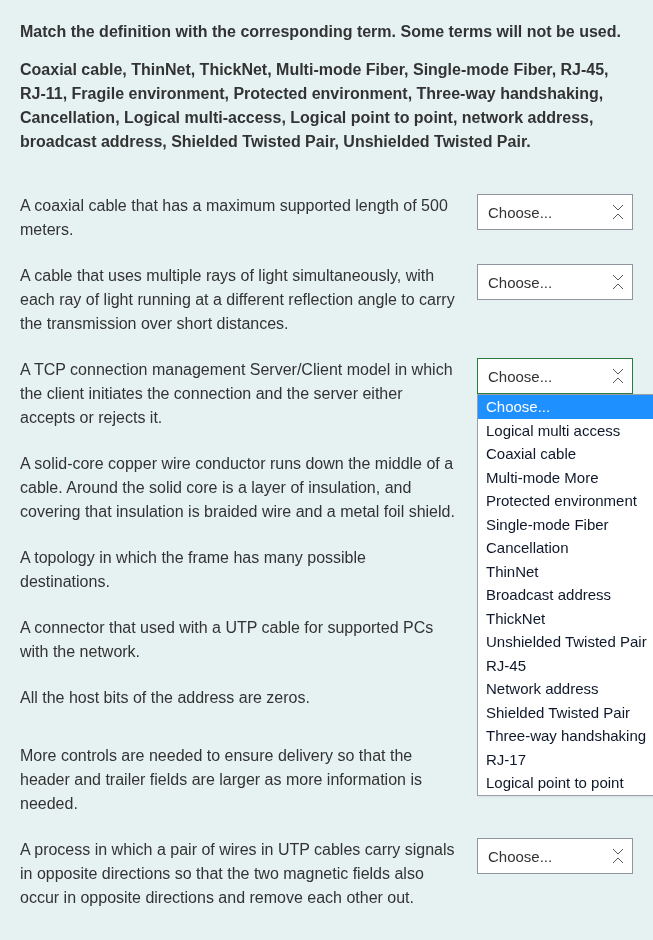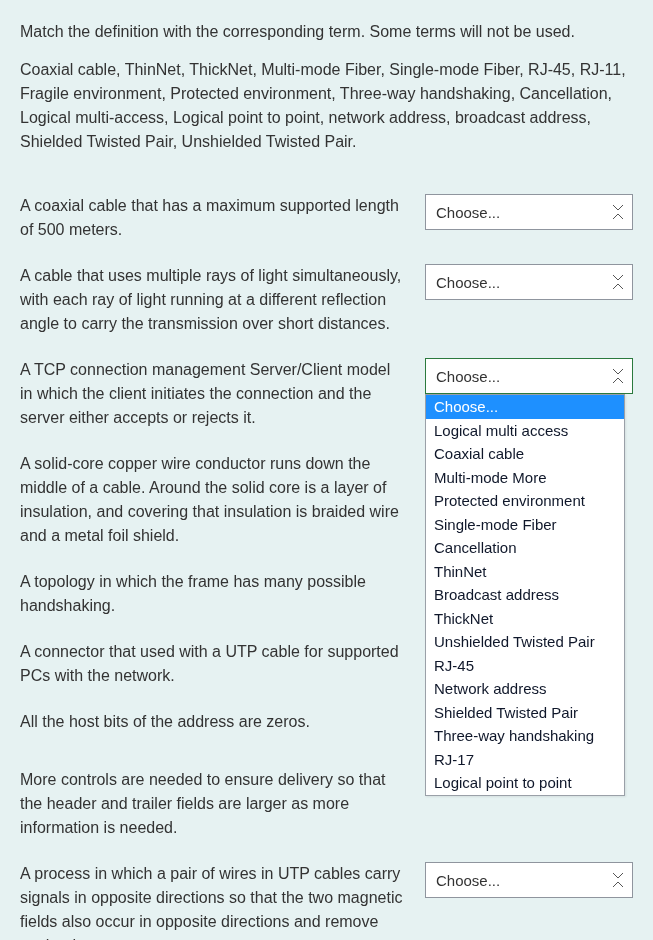--- a/index.html
+++ b/index.html
@@ -6,25 +6,25 @@
   body {
     margin: 0;
     padding: 20px;
     background: #e6f2f2;
     font-family: Arial, Helvetica, sans-serif;
     font-size: 16px;
     color: #333;
     width: 653px;
   }
   .intro { margin-bottom: 40px; line-height: 1.5; }
-  .intro p { margin: 0 0 14px 0; }
+  .intro p { margin: 0 0 14px 0; font-weight: bold; }
   .questions { display: flex; flex-direction: column; gap: 22px; }
   .qrow { display: flex; align-items: flex-start; gap: 20px; }
   .qtext { flex: 1; line-height: 1.5; }
-  .selwrap { width: 208px; position: relative; }
+  .selwrap { width: 156px; position: relative; }
   select.choose {
     width: 100%;
     height: 36px;
     padding: 0 28px 0 10px;
     font-size: 15px;
     background: #fff;
     border: 1px solid #8f959e;
     border-radius: 0;
     appearance: none;
     -webkit-appearance: none;
@@ -111,21 +111,21 @@
           <div class="opt">Three-way handshaking</div>
           <div class="opt">RJ-17</div>
           <div class="opt">Logical point to point</div>
         </div></div>
     </div>
     <div class="qrow">
       <div class="qtext">A solid-core copper wire conductor runs down the middle of a cable. Around the solid core is a layer of insulation, and covering that insulation is braided wire and a metal foil shield.</div>
       <div class="selwrap" style="visibility: hidden;"><select class="choose"><option>Choose...</option></select></div>
     </div>
     <div class="qrow">
-      <div class="qtext">A topology in which the frame has many possible handshaking.</div>
+      <div class="qtext">A topology in which the frame has many possible destinations.</div>
       <div class="selwrap" style="visibility: hidden;"><select class="choose"><option>Choose...</option></select></div>
     </div>
     <div class="qrow">
       <div class="qtext">A connector that used with a UTP cable for supported PCs with the network.</div>
       <div class="selwrap" style="visibility: hidden;"><select class="choose"><option>Choose...</option></select></div>
     </div>
     <div class="qrow">
       <div class="qtext">All the host bits of the address are zeros.</div>
       <div class="selwrap" style="visibility: hidden;"><select class="choose"><option>Choose...</option></select></div>
     </div>

